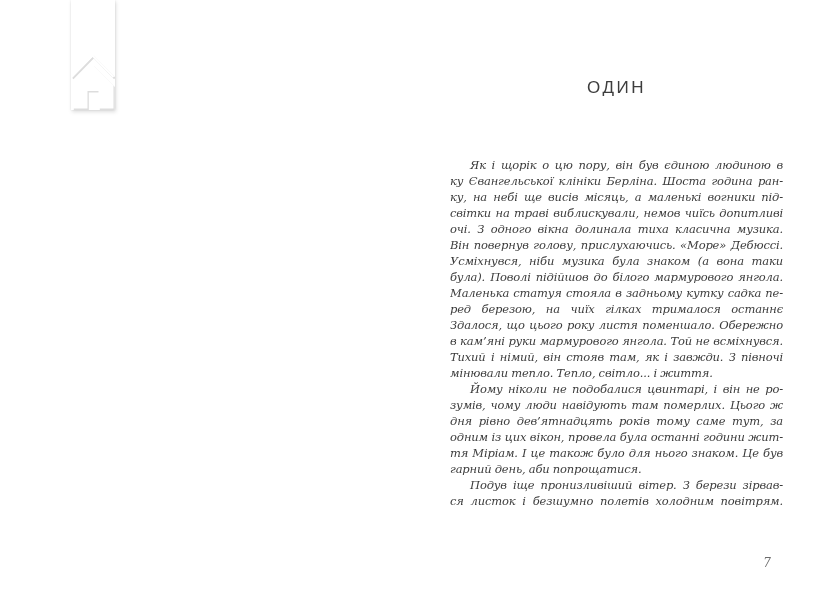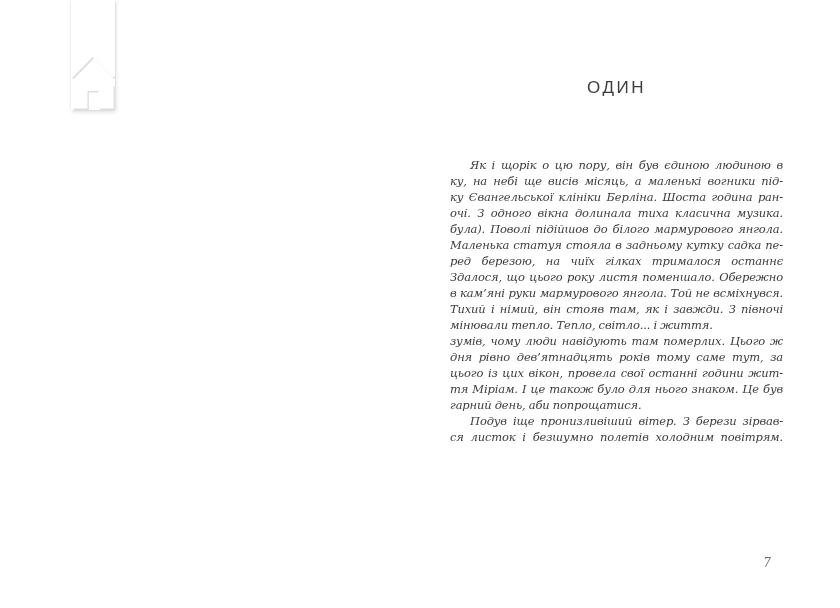--- a/index.html
+++ b/index.html
@@ -111,35 +111,39 @@
         <polyline points="0.5,25 21.5,3.5 42.5,25" fill="none"></polyline>
       </g>
     </svg>
   </div>
 
   <div class="chapter-title">ОДИН</div>
 
   <div class="body-text">
       <div class="paragraph">
         <div class="line indent">Як і щорік о цю пору, він був єдиною людиною в сад-</div>
+        <div class="line">ку Євангельської клініки Берліна. Шоста година ран-</div>
         <div class="line">ку, на небі ще висів місяць, а маленькі вогники під-</div>
-        <div class="line">ку Євангельської клініки Берліна. Шоста година ран-</div>
+        <div class="line">світки на траві виблискували, немов чиїсь допитливі</div>
         <div class="line">очі. З одного вікна долинала тиха класична музика.</div>
+        <div class="line">Він повернув голову, прислухаючись. «Море» Дебюссі.</div>
+        <div class="line">Усміхнувся, ніби музика була знаком (а вона таки</div>
         <div class="line">була). Поволі підійшов до білого мармурового янгола.</div>
         <div class="line">Маленька статуя стояла в задньому кутку садка пе-</div>
         <div class="line">ред березою, на чиїх гілках трималося останнє листя.</div>
         <div class="line">Здалося, що цього року листя поменшало. Обережно</div>
         <div class="line">в кам’яні руки мармурового янгола. Той не всміхнувся.</div>
         <div class="line">Тихий і німий, він стояв там, як і завжди. З півночі</div>
         <div class="line flush-left">мінювали тепло. Тепло, світло... і життя.</div>
       </div>
       <div class="paragraph">
+        <div class="line indent">Йому ніколи не подобалися цвинтарі, і він не ро-</div>
         <div class="line">зумів, чому люди навідують там померлих. Цього ж</div>
         <div class="line">дня рівно дев’ятнадцять років тому саме тут, за</div>
-        <div class="line">цього із цих вікон, провела свої останні години жит-</div>
+        <div class="line">одним із цих вікон, провела була останні години жит-</div>
         <div class="line">тя Міріам. І це також було для нього знаком. Це був</div>
         <div class="line flush-left">гарний день, аби попрощатися.</div>
       </div>
       <div class="paragraph">
         <div class="line indent">Подув іще пронизливіший вітер. З берези зірвав-</div>
         <div class="line">ся листок і безшумно полетів холодним повітрям.</div>
       </div>
     </div>
 
   <div class="page-number">7</div>

